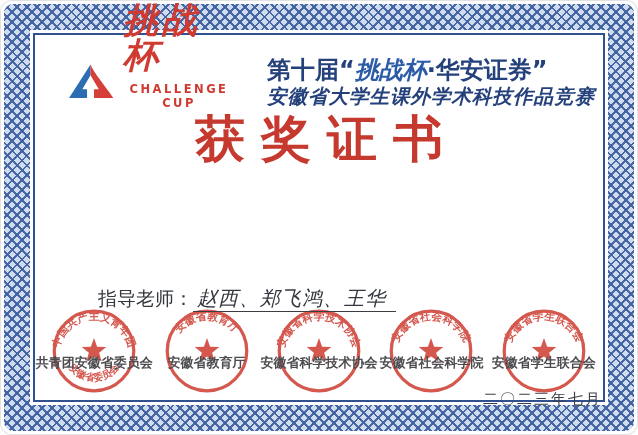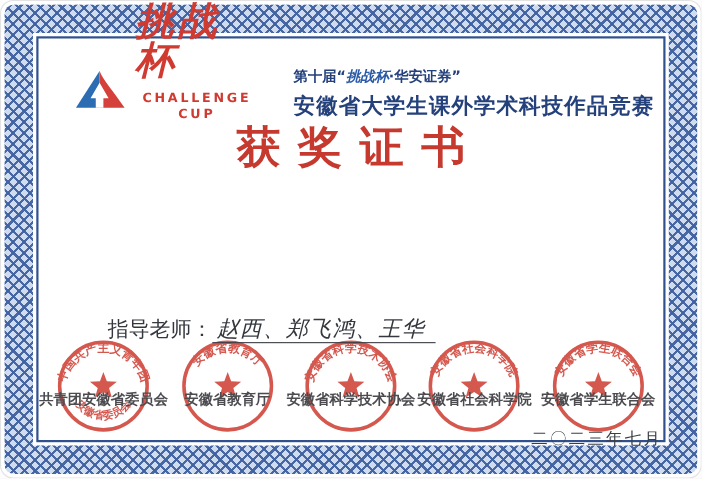--- a/index.html
+++ b/index.html
@@ -20,27 +20,27 @@
 
   
   .header{position:absolute;top:8px;left:28px;right:8px;height:66px;display:flex;align-items:flex-end;}
   .logo{display:flex;align-items:flex-end;}
   .logo-cn{font-size:35px;font-weight:bold;font-style:italic;color:#cf3a31;
            font-family:"DejaVu Serif","Liberation Serif",serif;letter-spacing:4px;line-height:1;}
   .logo-en{font-size:11.5px;font-weight:bold;color:#cf3a31;letter-spacing:2.5px;margin-top:10px;text-align:center;}
   .logo-txt{display:flex;flex-direction:column;margin-left:6px;}
   .divider{width:3px;height:54px;background:#2b5aa6;margin:0 14px 0 18px;}
   .comp{display:flex;flex-direction:column;justify-content:center;color:#24417c;font-weight:bold;}
-  .comp-l1{font-size:13px;line-height:27px;white-space:nowrap;}
+  .comp-l1{font-size:24px;line-height:27px;white-space:nowrap;}
   .comp-l1 .brand{color:#2b5aa6;font-style:italic;font-family:"DejaVu Serif","Liberation Serif",serif;}
-  .comp-l2{font-size:19.5px;line-height:26px;letter-spacing:1px;white-space:nowrap;}
+  .comp-l2{font-size:19.5px;line-height:26px;letter-spacing:1px;white-space:nowrap;font-style:italic;}
 
   
   .title{position:absolute;top:70px;left:0;right:0;text-align:center;color:#c5392f;
-         font-size:40px;font-weight:bold;letter-spacing:16px;text-indent:16px;
+         font-size:50px;font-weight:bold;letter-spacing:16px;text-indent:16px;
          font-family:"DejaVu Serif","Liberation Serif",serif;}
 
   
   .body-text{position:absolute;top:118px;left:12px;right:10px;font-size:18.5px;line-height:32px;
              text-align:justify;text-indent:2em;color:#33373b;z-index:2;}
   .hand{font-style:italic;font-family:"DejaVu Serif","Liberation Serif",serif;letter-spacing:1px;}
 
   
   .advisor{position:absolute;top:249px;left:62px;font-size:19px;z-index:2;white-space:nowrap;}
   .advisor .names{border-bottom:1.5px solid #3a3e44;padding:0 10px 1px 4px;font-size:20px;}

